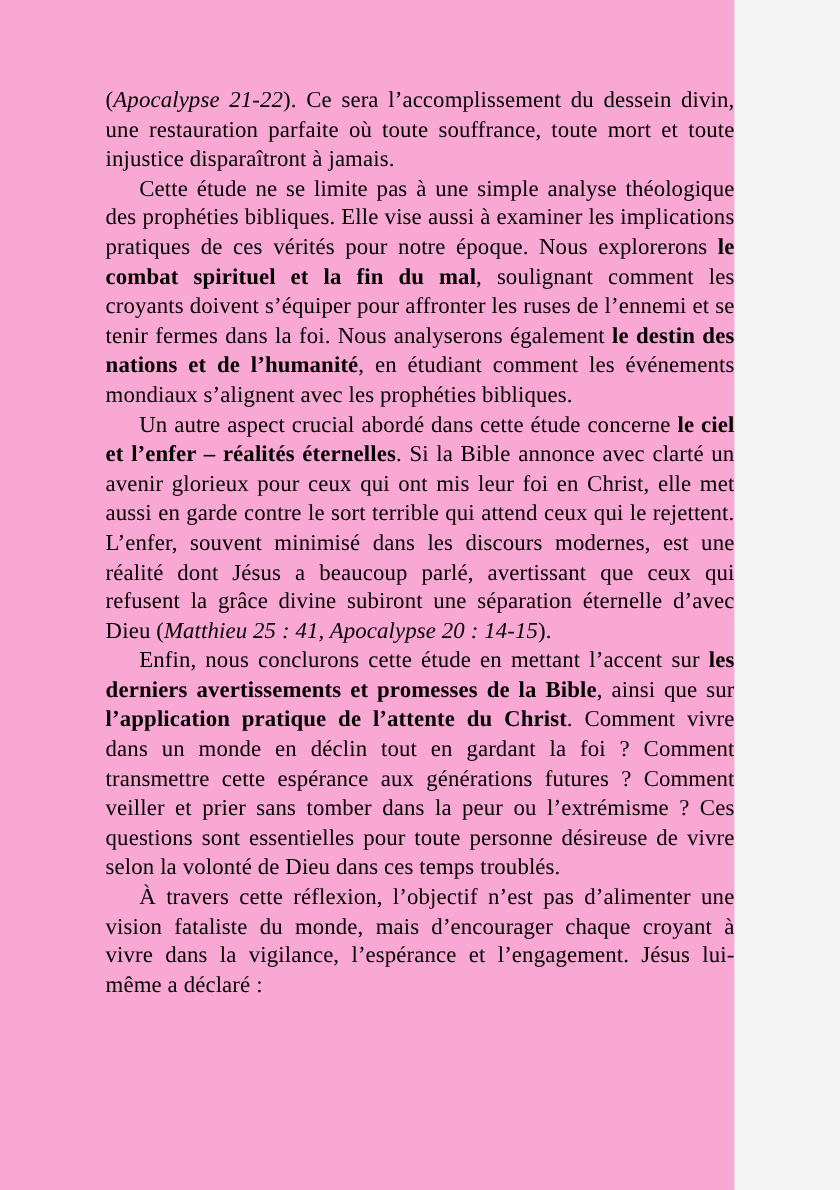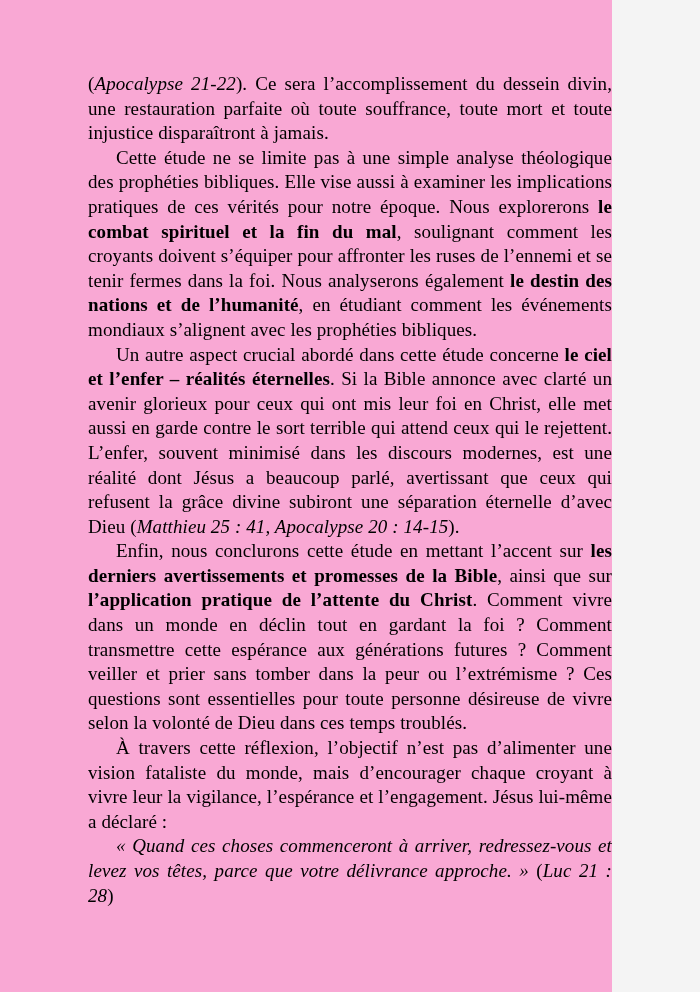--- a/index.html
+++ b/index.html
@@ -36,19 +36,18 @@
   <div class="text-block">
 
     <p class="para no-indent"><span>(</span><span class="i">Apocalypse 21-22</span><span>). Ce sera l’accomplissement du dessein divin, une restauration parfaite où toute souffrance, toute mort et toute injustice disparaîtront à jamais.</span></p>
 
     <p class="para"><span>Cette étude ne se limite pas à une simple analyse théologique des prophéties bibliques. Elle vise aussi à examiner les implications pratiques de ces vérités pour notre époque. Nous explorerons </span><span class="b">le combat spirituel et la fin du mal</span><span>, soulignant comment les croyants doivent s’équiper pour affronter les ruses de l’ennemi et se tenir fermes dans la foi. Nous analyserons également </span><span class="b">le destin des nations et de l’humanité</span><span>, en étudiant comment les événements mondiaux s’alignent avec les prophéties bibliques.</span></p>
 
     <p class="para"><span>Un autre aspect crucial abordé dans cette étude concerne </span><span class="b">le ciel et l’enfer – réalités éternelles</span><span>. Si la Bible annonce avec clarté un avenir glorieux pour ceux qui ont mis leur foi en Christ, elle met aussi en garde contre le sort terrible qui attend ceux qui le rejettent. L’enfer, souvent minimisé dans les discours modernes, est une réalité dont Jésus a beaucoup parlé, avertissant que ceux qui refusent la grâce divine subiront une séparation éternelle d’avec Dieu (</span><span class="i">Matthieu 25 : 41, Apocalypse 20 : 14-15</span><span>).</span></p>
 
     <p class="para"><span>Enfin, nous conclurons cette étude en mettant l’accent sur </span><span class="b">les derniers avertissements et promesses de la Bible</span><span>, ainsi que sur </span><span class="b">l’application pratique de l’attente du Christ</span><span>. Comment vivre dans un monde en déclin tout en gardant la foi ? Comment transmettre cette espérance aux générations futures ? Comment veiller et prier sans tomber dans la peur ou l’extrémisme ? Ces questions sont essentielles pour toute personne désireuse de vivre selon la volonté de Dieu dans ces temps troublés.</span></p>
 
-    <p class="para"><span>À travers cette réflexion, l’objectif n’est pas d’alimenter une vision fataliste du monde, mais d’encourager chaque croyant à vivre leur la vigilance, l’espérance et l’engagement. Jésus lui-même a déclaré :</span></p>
+    <p class="para"><span>À travers cette réflexion, l’objectif n’est pas d’alimenter une vision fataliste du monde, mais d’encourager chaque croyant à vivre dans la vigilance, l’espérance et l’engagement. Jésus lui-même a déclaré :</span></p>
 
-    <p class="para"><span class="i">« Quand ces choses commenceront à arriver, redressez-vous et levez vos têtes, parce que votre délivrance approche. » </span><span>(</span><span class="i">Luc 21 : 28</span><span>)</span></p>
 
 
   </div>
 </div>
 
 </body></html>

